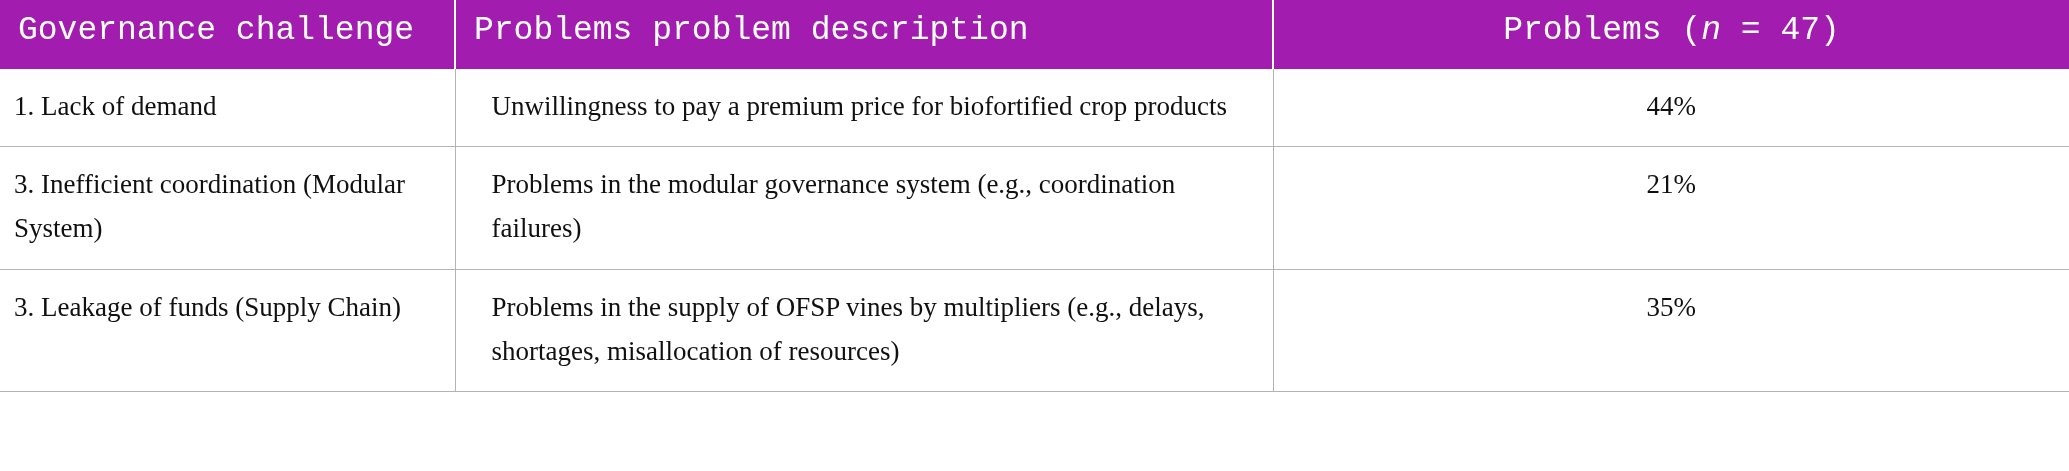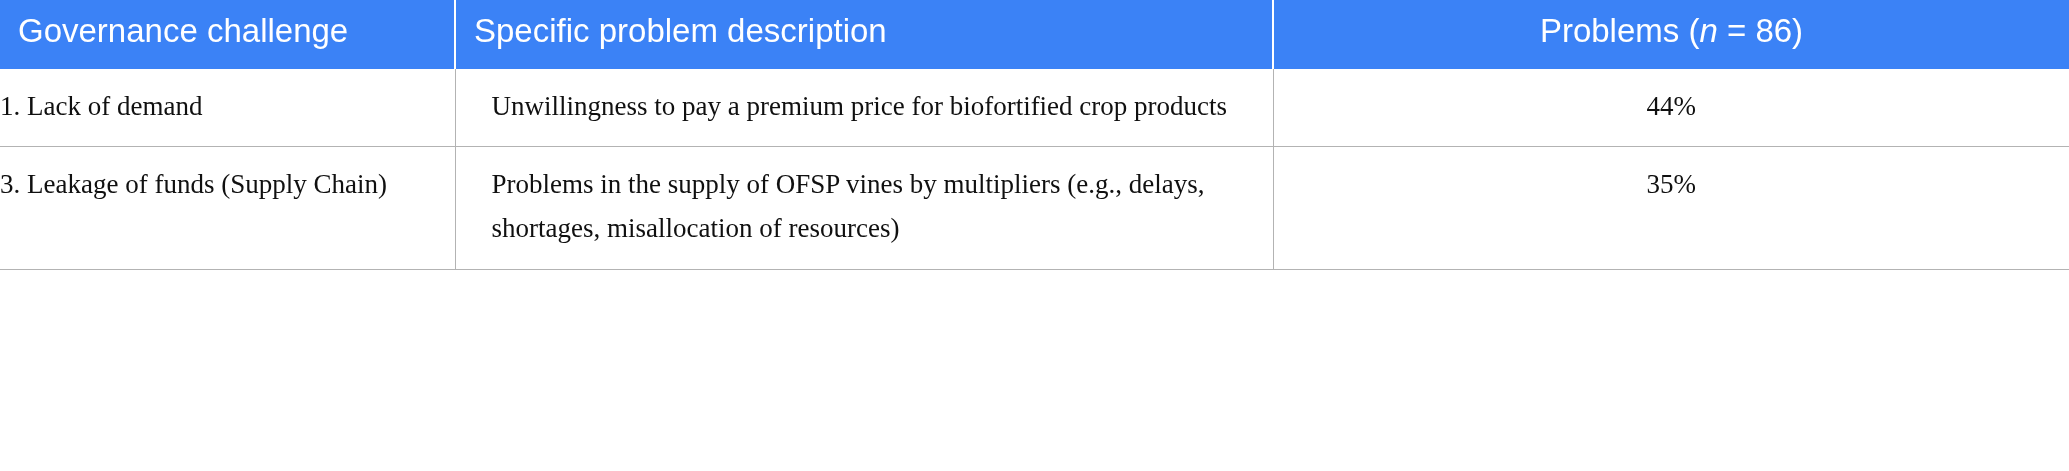--- a/index.html
+++ b/index.html
@@ -20,23 +20,23 @@
   table.data-table {
     width: 2069px;
     border-collapse: collapse;
     table-layout: fixed;
   }
   table.data-table col.c1 { width: 455px; }
   table.data-table col.c2 { width: 818px; }
   table.data-table col.c3 { width: 796px; }
 
   thead th {
-    background: #3b82f6;
+    background: #a21caf;
     color: #ffffff;
-    font-family: Liberation Sans, sans-serif;
+    font-family: Liberation Mono, monospace;
     font-weight: 400;
     font-size: 33px;
     line-height: 1.2;
     text-align: left;
     padding: 11px 18px 18px 18px;
     border-right: 2px solid #ffffff;
     vertical-align: middle;
     height: 64px;
     box-sizing: border-box;
     white-space: nowrap;
@@ -55,21 +55,21 @@
     border-bottom: 1px solid #b3b3b3;
     border-right: 1px solid #b3b3b3;
     font-size: 27px;
     line-height: 1.62;
     color: #101010;
     padding: 16px 20px 18px 20px;
     vertical-align: top;
     box-sizing: border-box;
   }
   tbody td.col-challenge {
-    padding-left: 0;
+    padding-left: 14px;
     margin-left: 19px;
   }
   tbody td.col-desc {
     padding-left: 36px;
     padding-right: 30px;
   }
   tbody td.col-freq {
     text-align: center;
     border-right: none;
     padding-left: 10px;
@@ -85,29 +85,34 @@
 <div class="table-wrap">
   <table class="data-table">
     <colgroup>
       <col class="c1">
       <col class="c2">
       <col class="c3">
     </colgroup>
     <thead>
       <tr>
         <th>Governance challenge</th>
-        <th>Specific problem description</th>
-        <th class="freq-head"><span>Problems (</span><em>n</em><span> = 86)</span></th>
+        <th>Problems problem description</th>
+        <th class="freq-head"><span>Problems (</span><em>n</em><span> = 47)</span></th>
       </tr>
     </thead>
     <tbody>
       <tr>
         <td class="col-challenge">1. Lack of demand</td>
         <td class="col-desc">Unwillingness to pay a premium price for biofortified crop products</td>
         <td class="col-freq">44%</td>
+      </tr>
+      <tr>
+        <td class="col-challenge">3. Inefficient coordination (Modular System)</td>
+        <td class="col-desc">Problems in the modular governance system (e.g., coordination failures)</td>
+        <td class="col-freq">21%</td>
       </tr>
       <tr>
         <td class="col-challenge">3. Leakage of funds (Supply Chain)</td>
         <td class="col-desc">Problems in the supply of OFSP vines by multipliers (e.g., delays, shortages, misallocation of resources)</td>
         <td class="col-freq">35%</td>
       </tr>
     </tbody>
   </table>
 
 </div>

